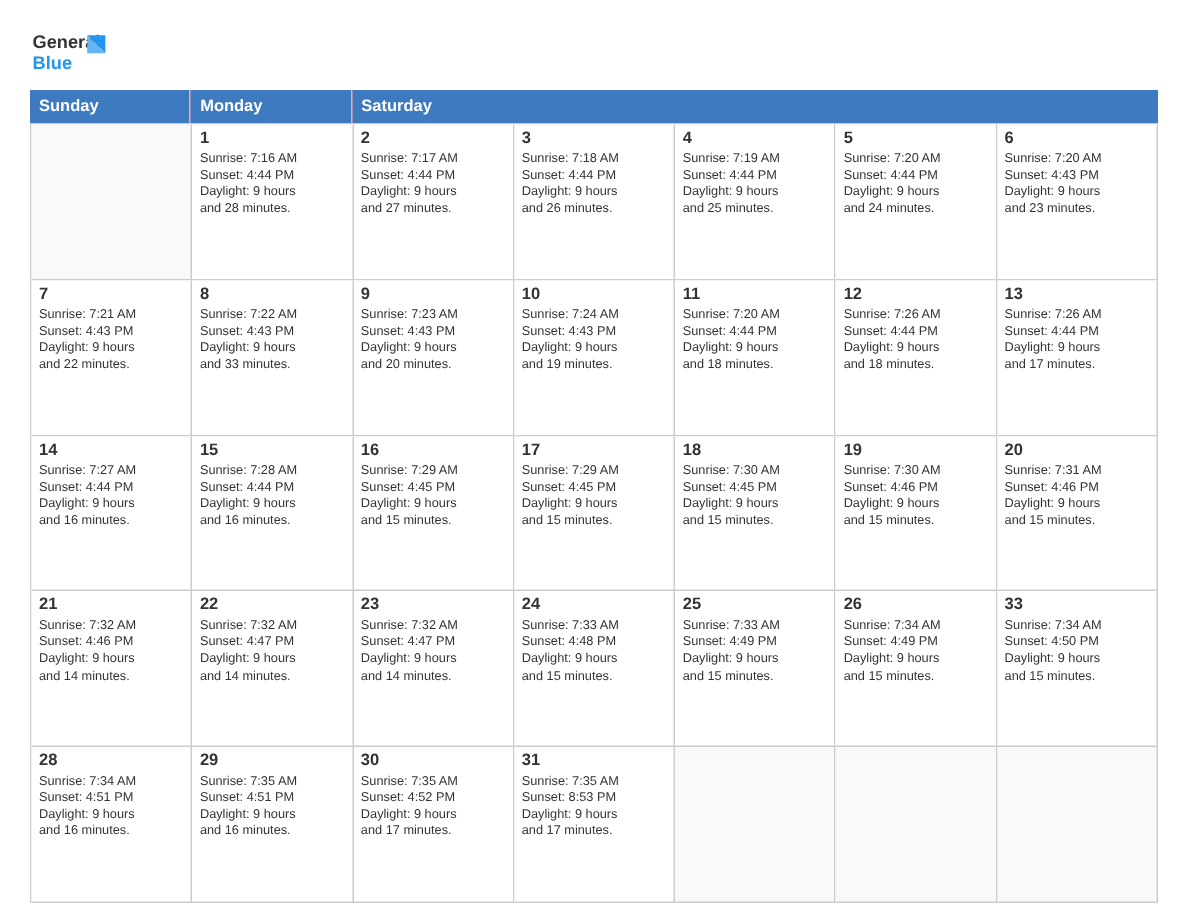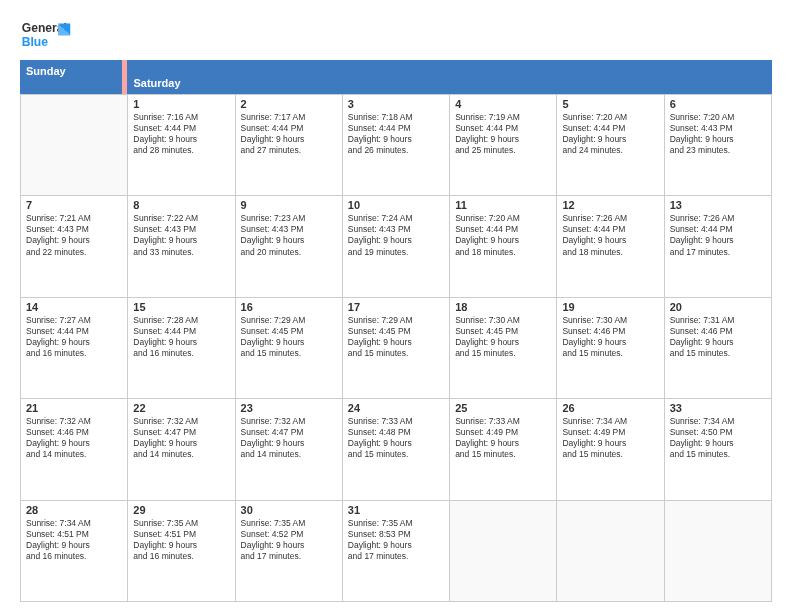--- a/index.html
+++ b/index.html
@@ -45,23 +45,23 @@
       display: grid;
       grid-template-columns: repeat(7, 1fr);
       background: #3d7abf;
     }
     .cal-header-cell {
       color: #fff;
       font-size: 11px;
       font-weight: bold;
       padding: 5px 6px;
       text-align: left;
-      border-right: 5px solid #fca5a5;
-    }
-    .cal-header-cell:last-child { border-right: none; margin-top: 12px; }
+      border-right: 1px solid #fca5a5;
+    }
+    .cal-header-cell:last-child { border-right: none; }
     .cal-body {
       flex: 1;
       display: grid;
       grid-template-rows: repeat(5, 1fr);
       border-left: 1px solid #ccc;
       border-top: 1px solid #ccc;
     }
     .cal-row {
       display: grid;
       grid-template-columns: repeat(7, 1fr);
@@ -117,20 +117,21 @@
     </div>
     <div class="title-block">
       <div class="month-title"></div>
       <div class="subtitle"></div>
     </div>
   </div>
 
   <div class="calendar">
     <div class="cal-header">
     <div class="cal-header-cell">Sunday</div>
+        <div class="cal-header-cell">Monday</div>
         <div class="cal-header-cell">Saturday</div>
       </div>
     <div class="cal-body">
     <div class="cal-row">
           <div class="cal-cell empty"></div>
           <div class="cal-cell">
             <span class="day-num">1</span>
             <span class="cell-line">Sunrise: 7:16 AM</span>
             <span class="cell-line">Sunset: 4:44 PM</span>
             <span class="cell-line">Daylight: 9 hours</span>

